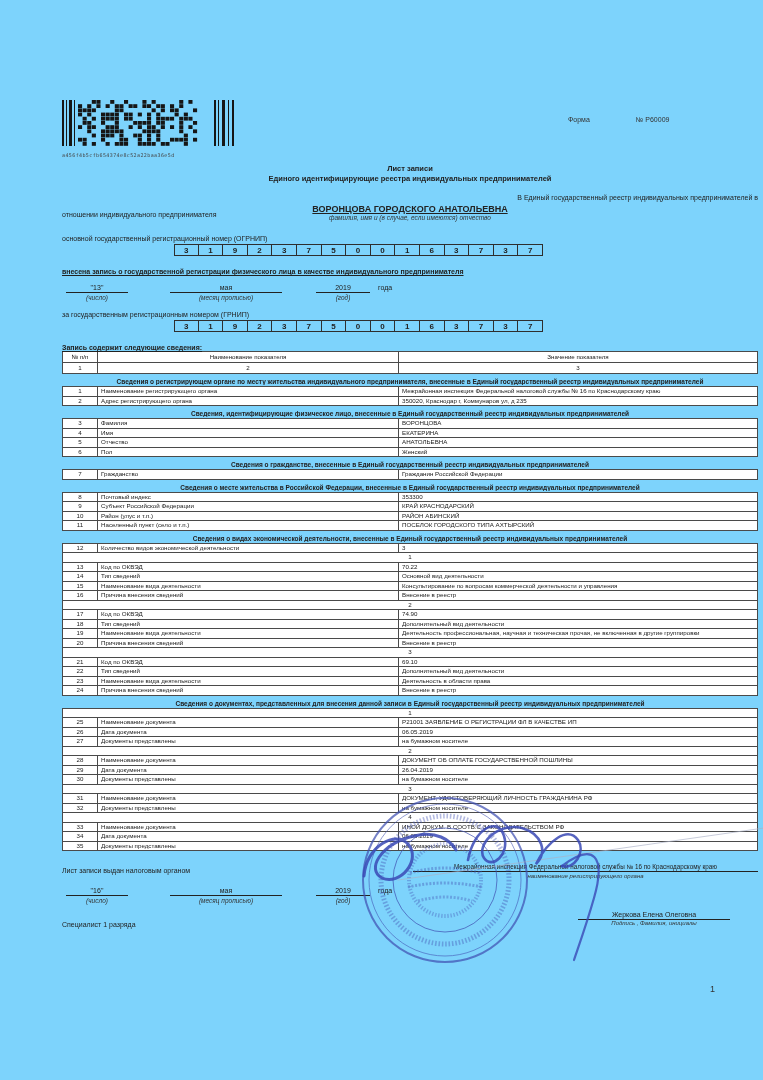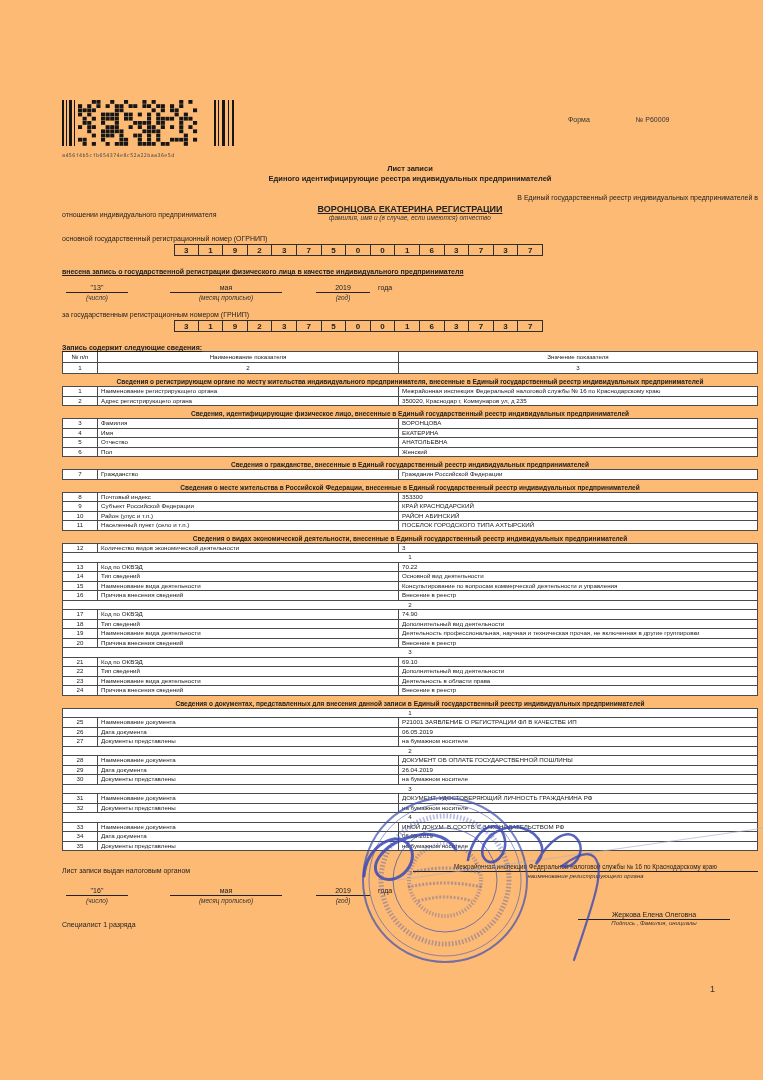--- a/index.html
+++ b/index.html
@@ -1,16 +1,16 @@
 <!DOCTYPE html>
 <html><head>
 <meta charset="utf-8">
 <style>
   html,body{margin:0;padding:0;background:#9a9a9a;}
-  .page{width:763px;height:1080px;margin:0 auto;background:#fdba74;position:relative;overflow:hidden;
+  .page{width:763px;height:1080px;margin:0 auto;background:#7dd3fc;position:relative;overflow:hidden;
         font-family:"Liberation Sans",sans-serif;color:#222;}
   .content{position:absolute;left:62px;top:0;width:696px;}
 
   
   .topbar{position:relative;height:56px;margin-top:100px;}
   .barcode-block{position:absolute;left:0;top:0;}
   #barcode-svg rect{fill:#161616;}
   .barcode-caption{font-family:"DejaVu Sans Mono",monospace;font-size:5px;letter-spacing:.4px;color:#444;margin-top:1px;}
   .form-ref{position:absolute;left:506px;top:16px;font-size:7px;display:flex;gap:46px;color:#333;}
 
@@ -236,21 +236,21 @@
     <div class="doc-title">
       <div>Лист записи</div>
       <div>Единого идентифицирующие реестра индивидуальных предпринимателей</div>
     </div>
 
     <div class="into-registry">В Единый государственный реестр индивидуальных предпринимателей в</div>
 
     <div class="relation-row">
       <span class="relation-text">отношении индивидуального предпринимателя</span>
       <div class="entrepreneur">
-        <div class="entrepreneur-name">ВОРОНЦОВА ЕКАТЕРИНА РЕГИСТРАЦИИ</div>
+        <div class="entrepreneur-name">ВОРОНЦОВА ГОРОДСКОГО АНАТОЛЬЕВНА</div>
         <div class="entrepreneur-caption">фамилия, имя и (в случае, если имеются) отчество</div>
       </div>
     </div>
 
     <div class="num-label">основной государственный регистрационный номер (ОГРНИП)</div>
     <div class="digit-row">
         <div class="digit-cell">3</div>
         <div class="digit-cell">1</div>
         <div class="digit-cell">9</div>
         <div class="digit-cell">2</div>

